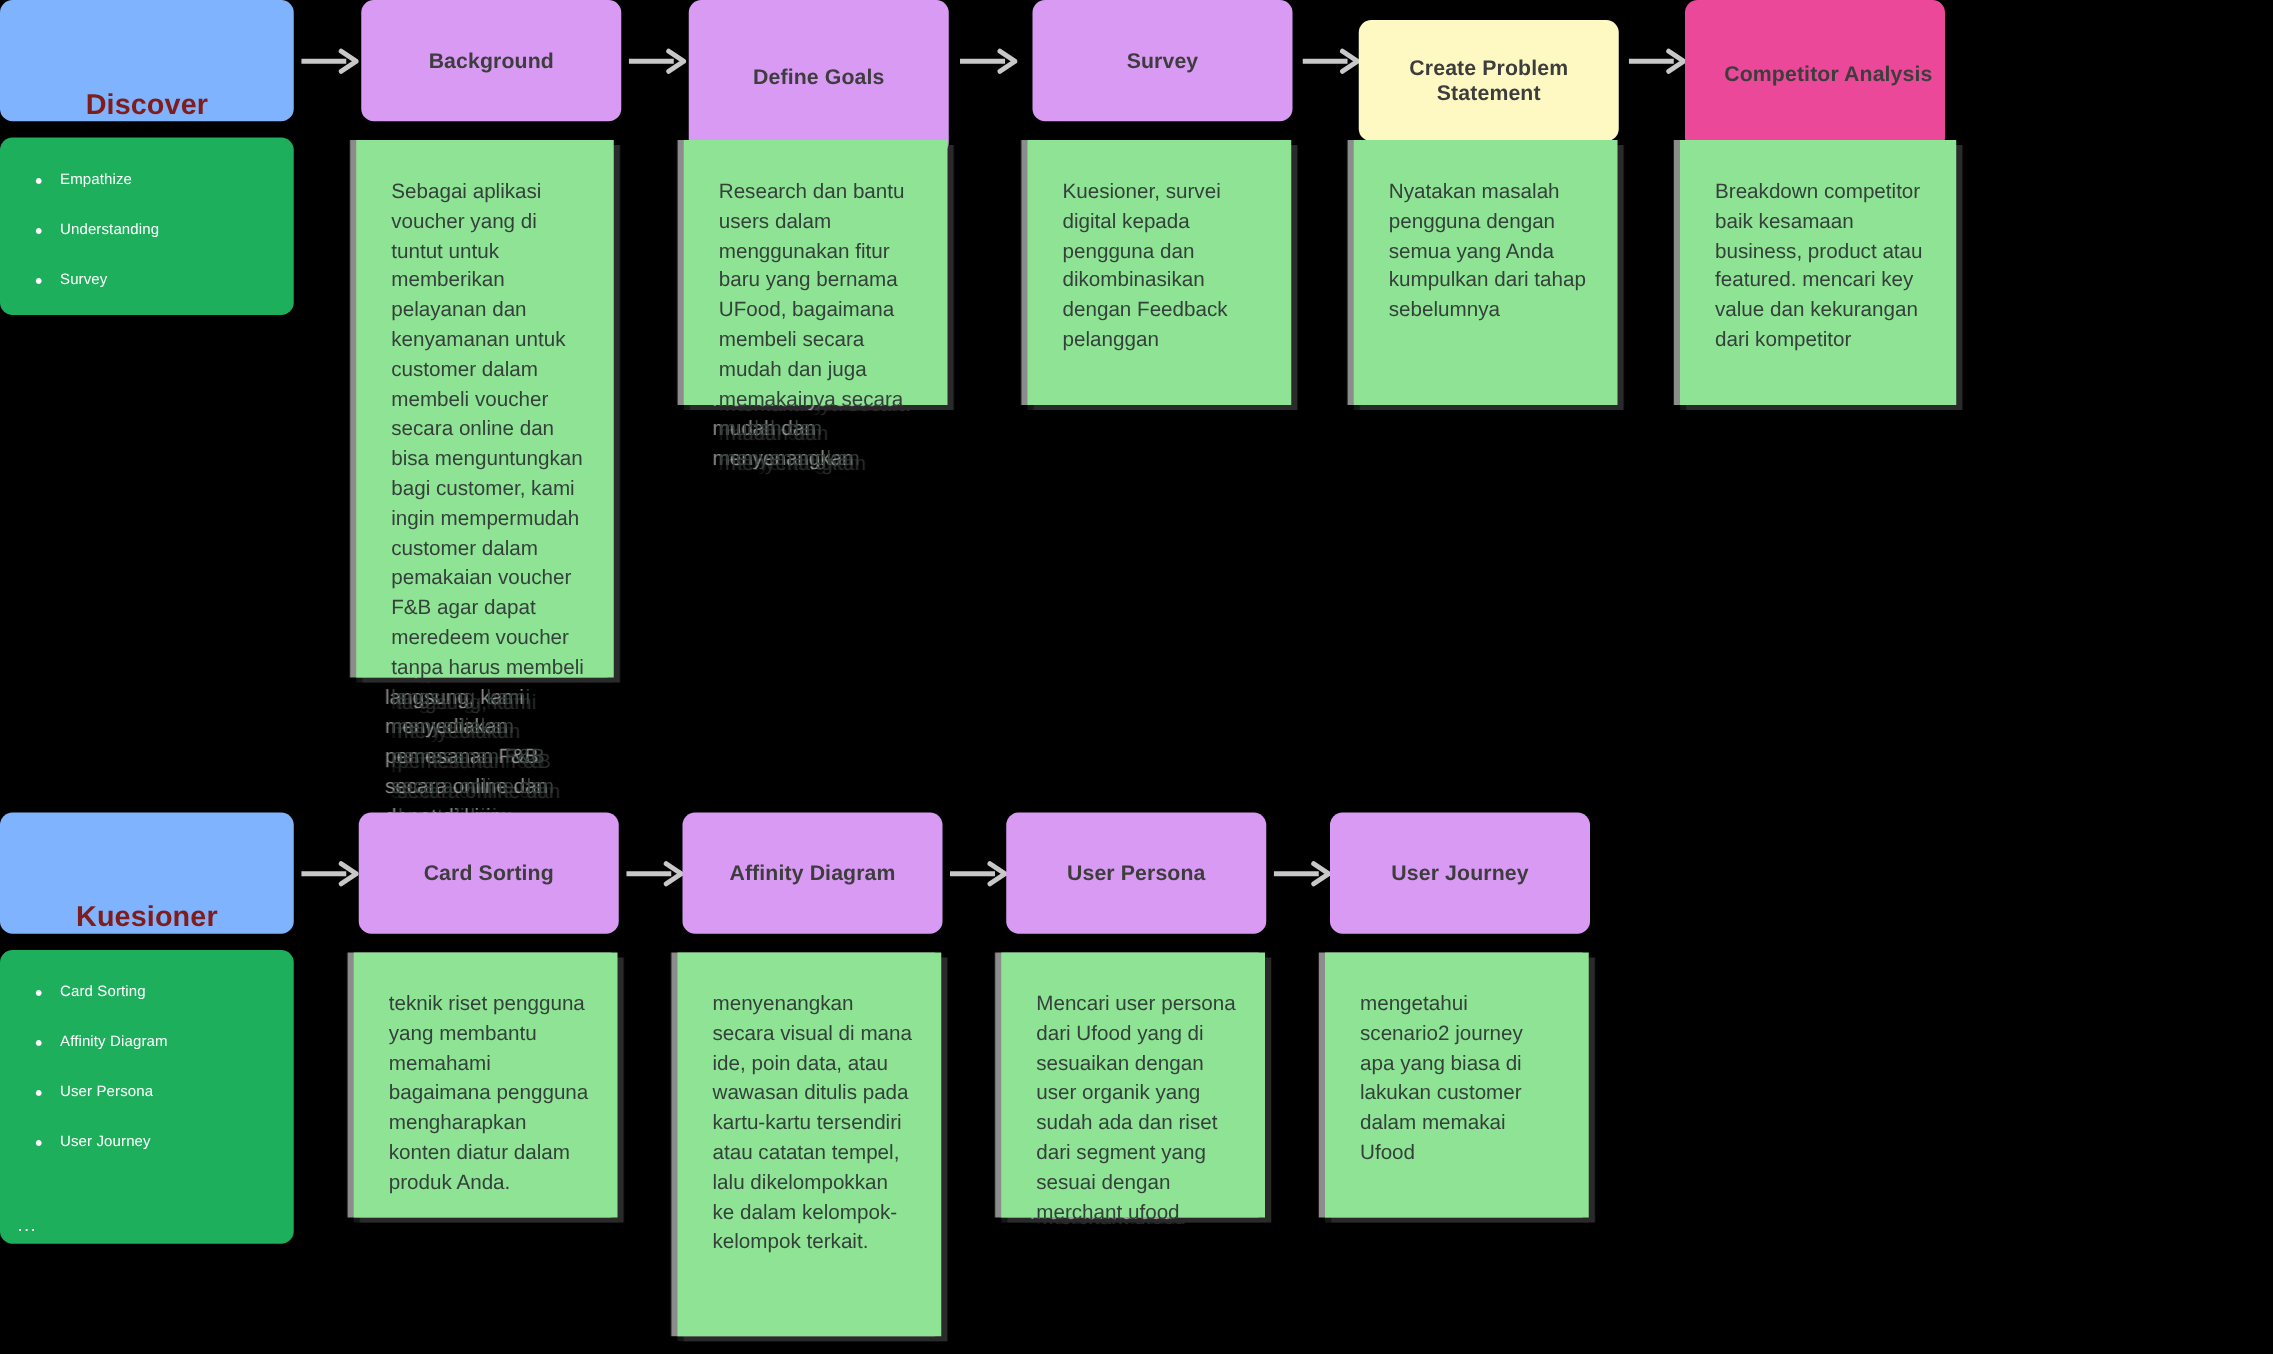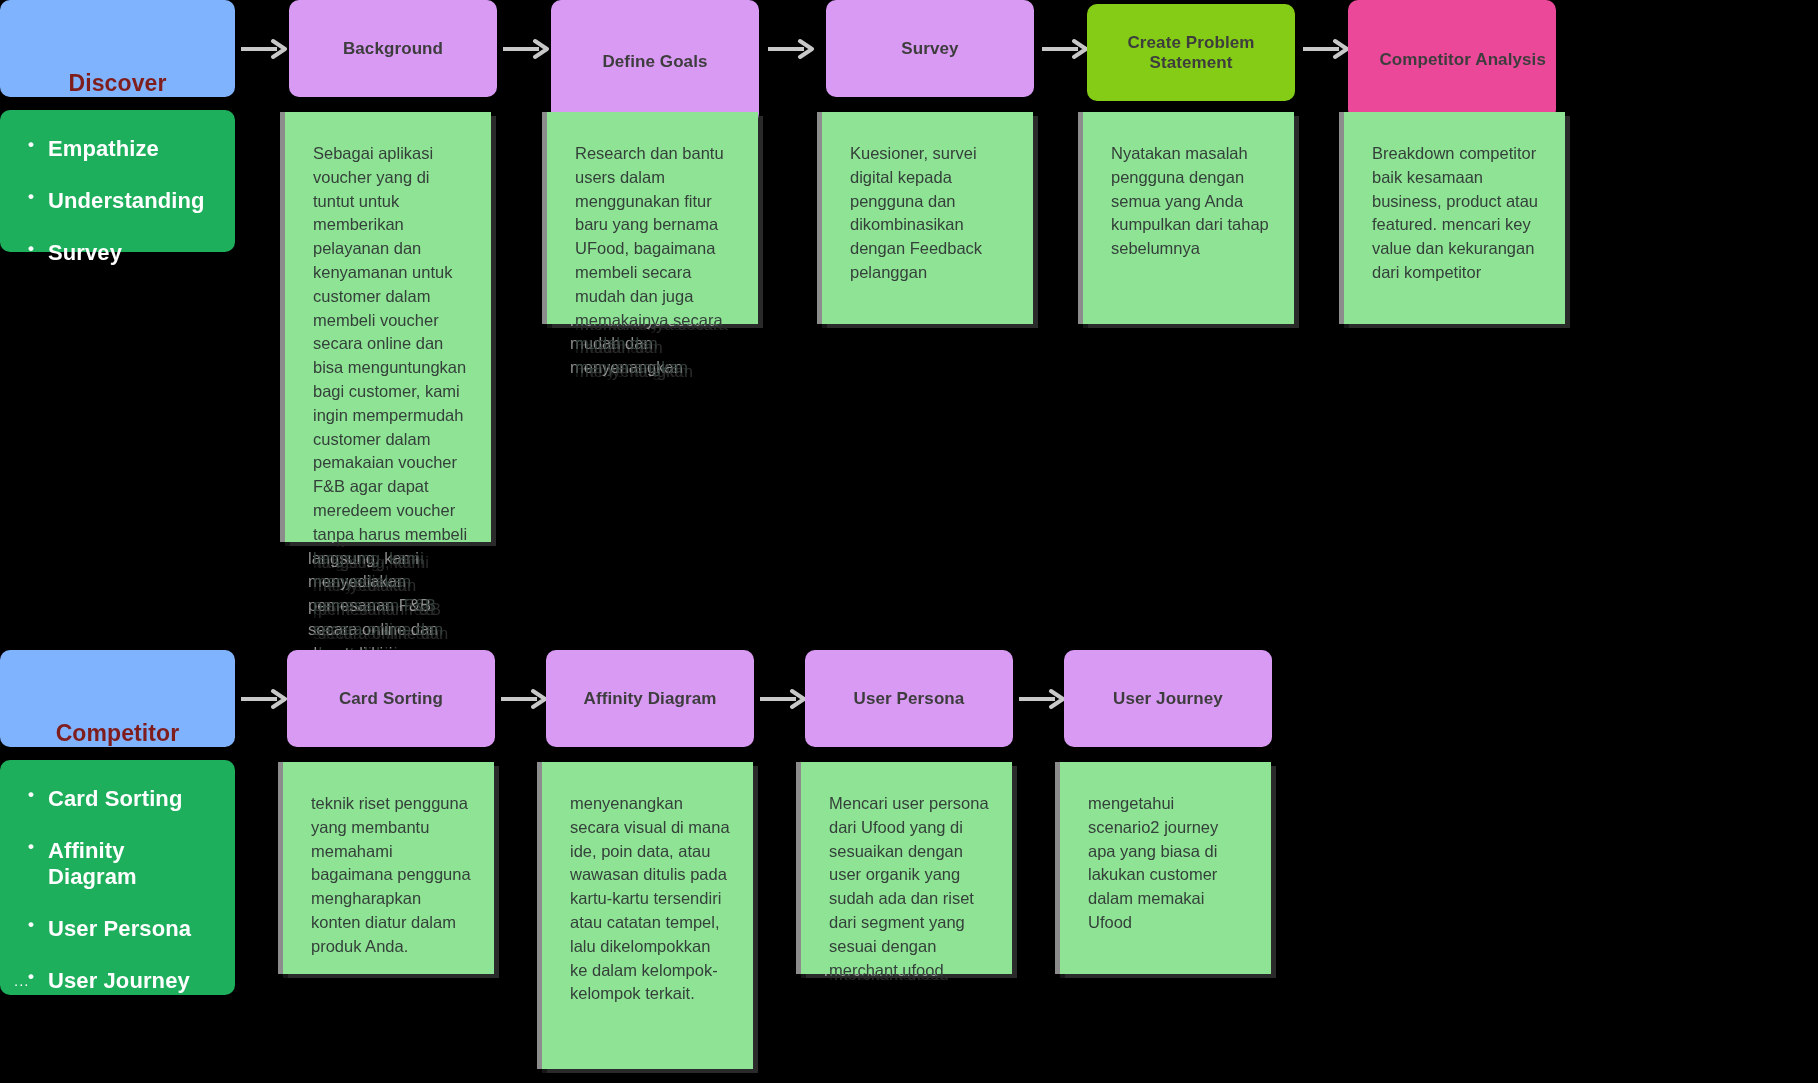--- a/index.html
+++ b/index.html
@@ -69,22 +69,22 @@
     border-radius: 10px;
     padding: 26px 20px 20px 26px;
     color: #ffffff;
   }
   .list-box ul {
     list-style: none;
   }
   .list-box li {
     position: relative;
     padding-left: 22px;
-    font-size: 22px;
-    font-weight: bold;
+    font-size: 12px;
+    font-weight: normal;
     margin-bottom: 26px;
     letter-spacing: 0.1px;
   }
   .list-box li:last-child { margin-bottom: 0; }
   .list-box li::before {
     content: "\2022";
     position: absolute;
     left: 2px;
     top: -1px;
     font-size: 17px;
@@ -164,21 +164,21 @@
     <span class="note-text">Kuesioner, survei digital kepada pengguna dan dikombinasikan dengan Feedback pelanggan</span>
   </div>
 
   <div class="arrow" style="left:1042px; top:38px; width:46px; height:22px;">
     <svg width="46" height="22" viewBox="0 0 46 22">
       <line x1="0" y1="11" x2="36" y2="11" stroke="#c8c8c8" stroke-width="4"></line>
       <polyline points="32,3 44,11 32,19" fill="none" stroke="#c8c8c8" stroke-width="4" stroke-linecap="round" stroke-linejoin="round"></polyline>
     </svg>
   </div>
 
-  <div class="step-box" style="left:1087px; top:4px; width:208px; height:97px; background:#84cc16;">
+  <div class="step-box" style="left:1087px; top:16px; width:208px; height:97px; background:#fef9c3;">
     <span>Create Problem Statement</span>
   </div>
   <div class="note-card" style="left:1083px; top:112px; width:211px; height:212px;">
     <span class="note-text">Nyatakan masalah pengguna dengan semua yang Anda kumpulkan dari tahap sebelumnya</span>
   </div>
 
   <div class="arrow" style="left:1303px; top:38px; width:46px; height:22px;">
     <svg width="46" height="22" viewBox="0 0 46 22">
       <line x1="0" y1="11" x2="36" y2="11" stroke="#c8c8c8" stroke-width="4"></line>
       <polyline points="32,3 44,11 32,19" fill="none" stroke="#c8c8c8" stroke-width="4" stroke-linecap="round" stroke-linejoin="round"></polyline>
@@ -186,21 +186,21 @@
   </div>
 
   <div class="step-box" style="left:1348px; top:0px; width:208px; height:120px; background:#ec4899;justify-content:flex-end;">
     <span>Competitor Analysis</span>
   </div>
   <div class="note-card" style="left:1344px; top:112px; width:221px; height:212px;">
     <span class="note-text">Breakdown competitor baik kesamaan business, product atau featured. mencari key value dan kekurangan dari kompetitor</span>
   </div>
 
   <div class="phase-box" style="left:0px; top:650px; width:235px; height:97px; background:#80b3fe;">
-    <span>Competitor</span>
+    <span>Kuesioner</span>
   </div>
 
   <div class="list-box" style="left:0px; top:760px; width:235px; height:235px;">
     <ul>
       <li>Card Sorting</li>
       <li>Affinity Diagram</li>
       <li>User Persona</li>
       <li>User Journey</li>
     </ul>
     <span class="list-ellipsis">...</span>

